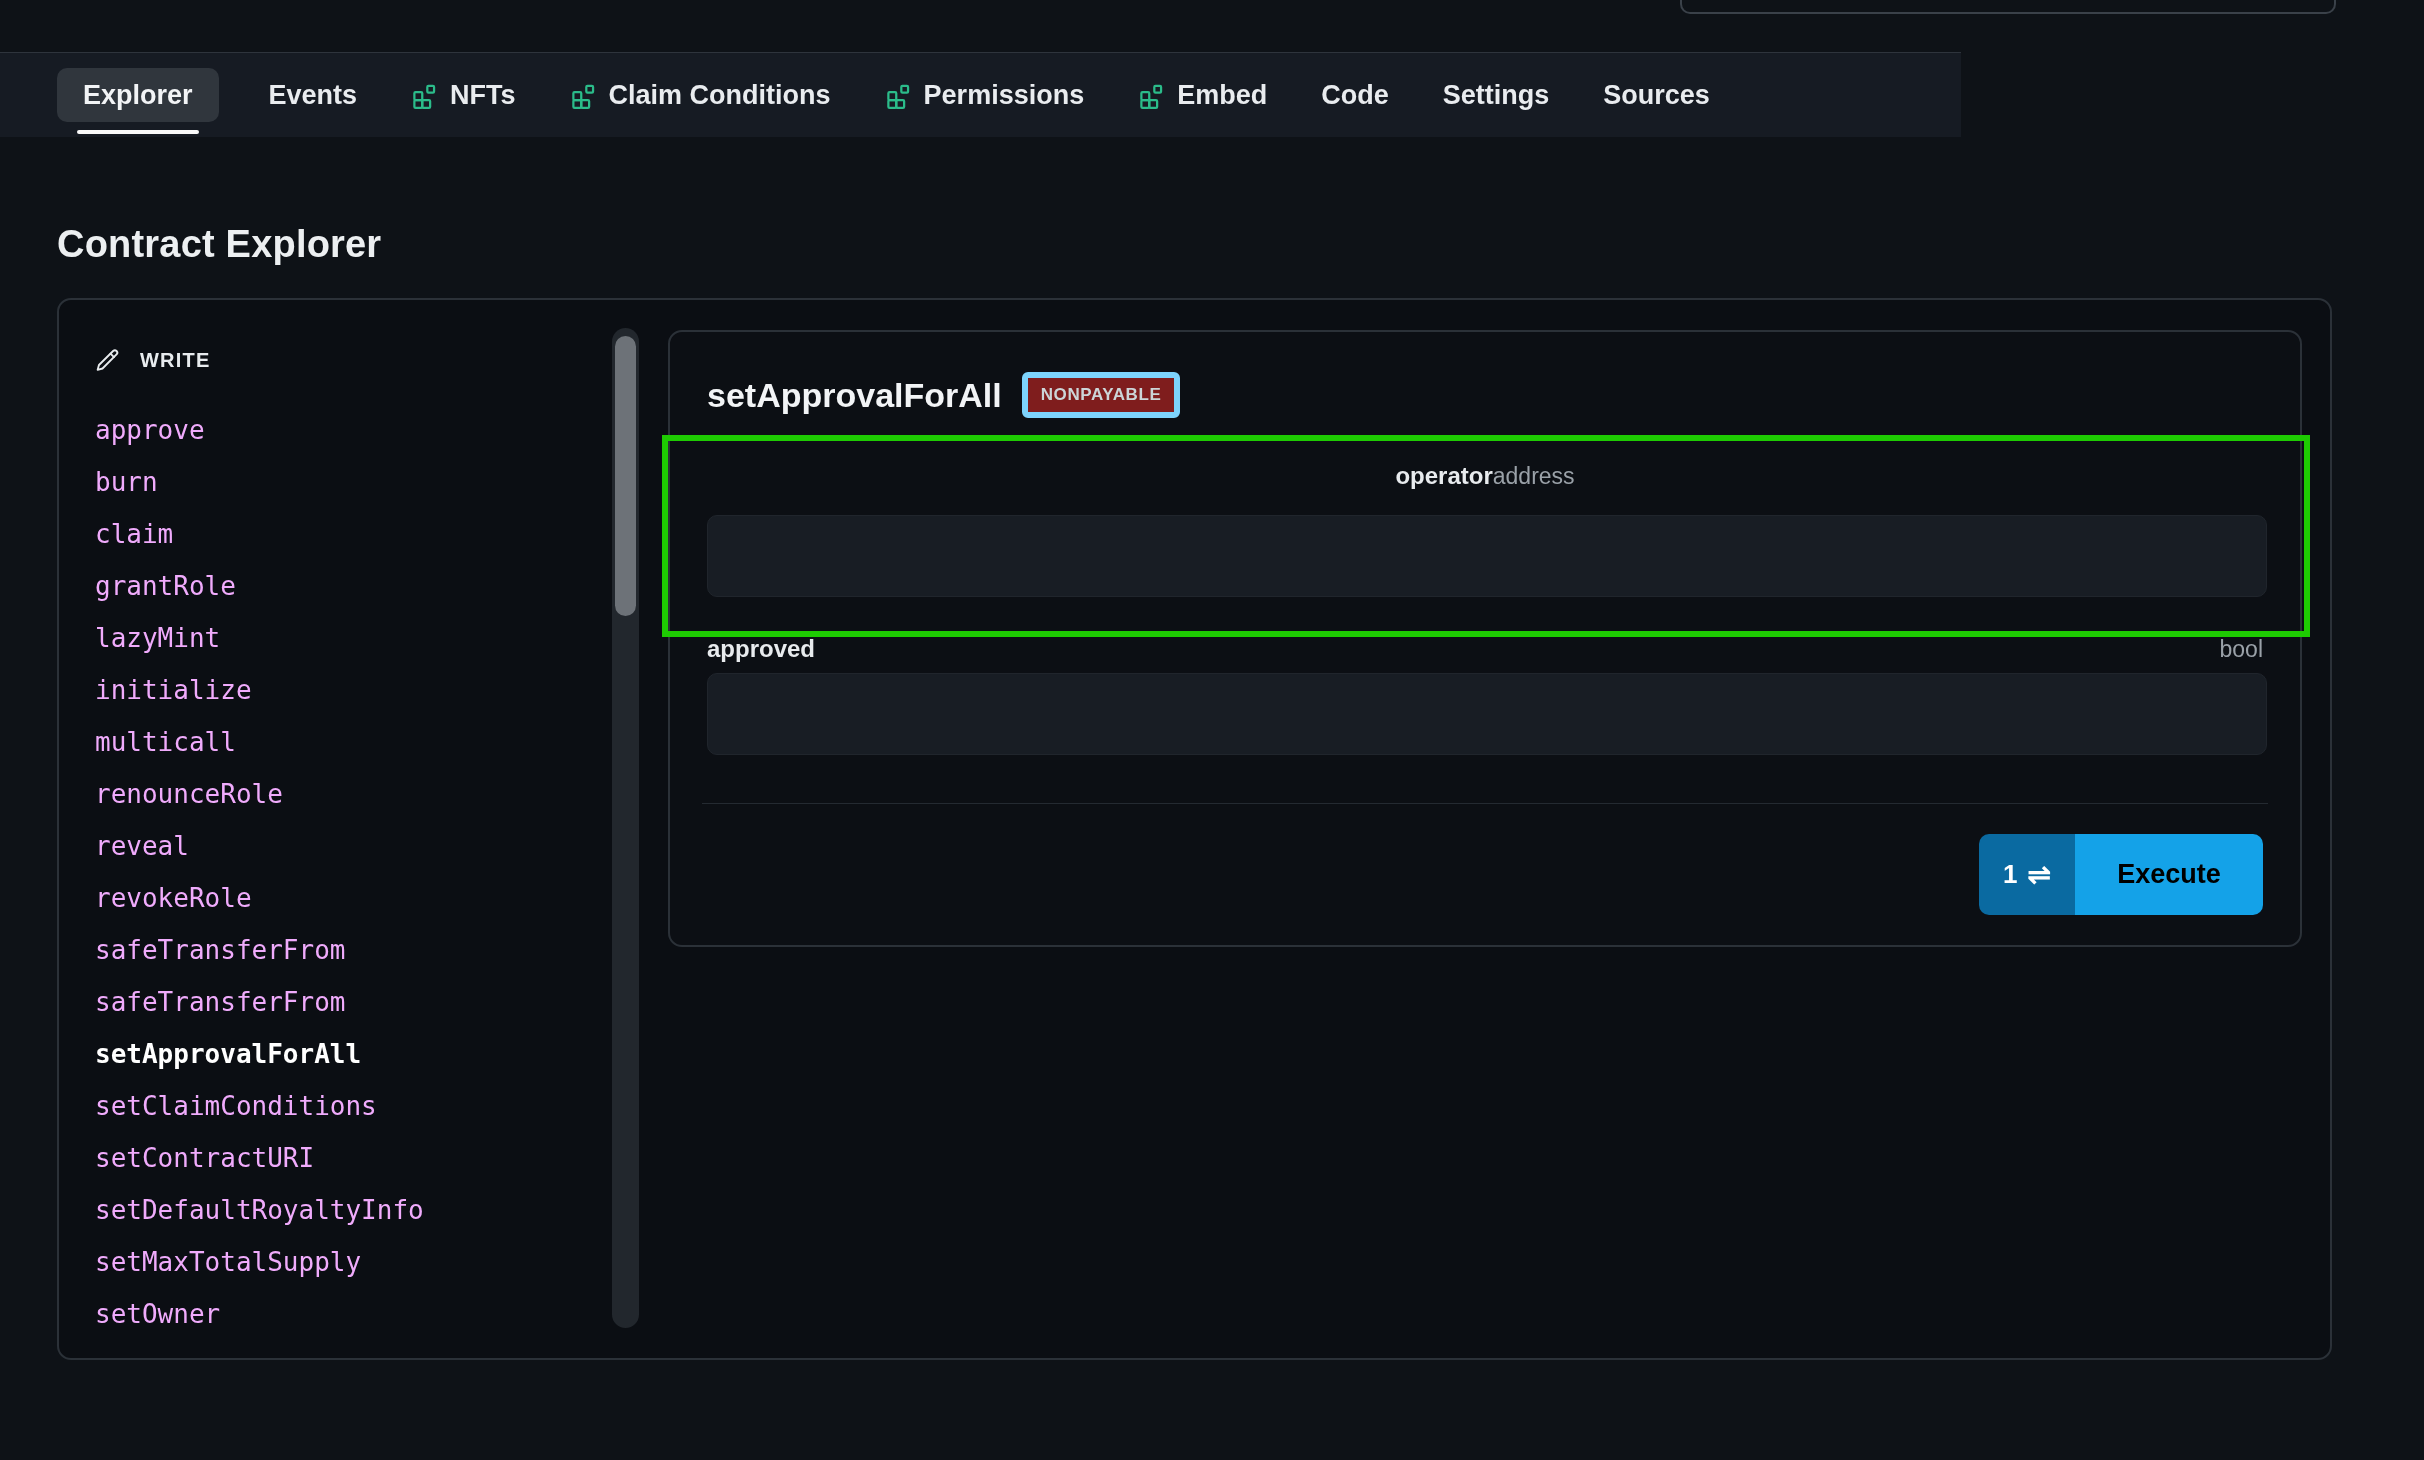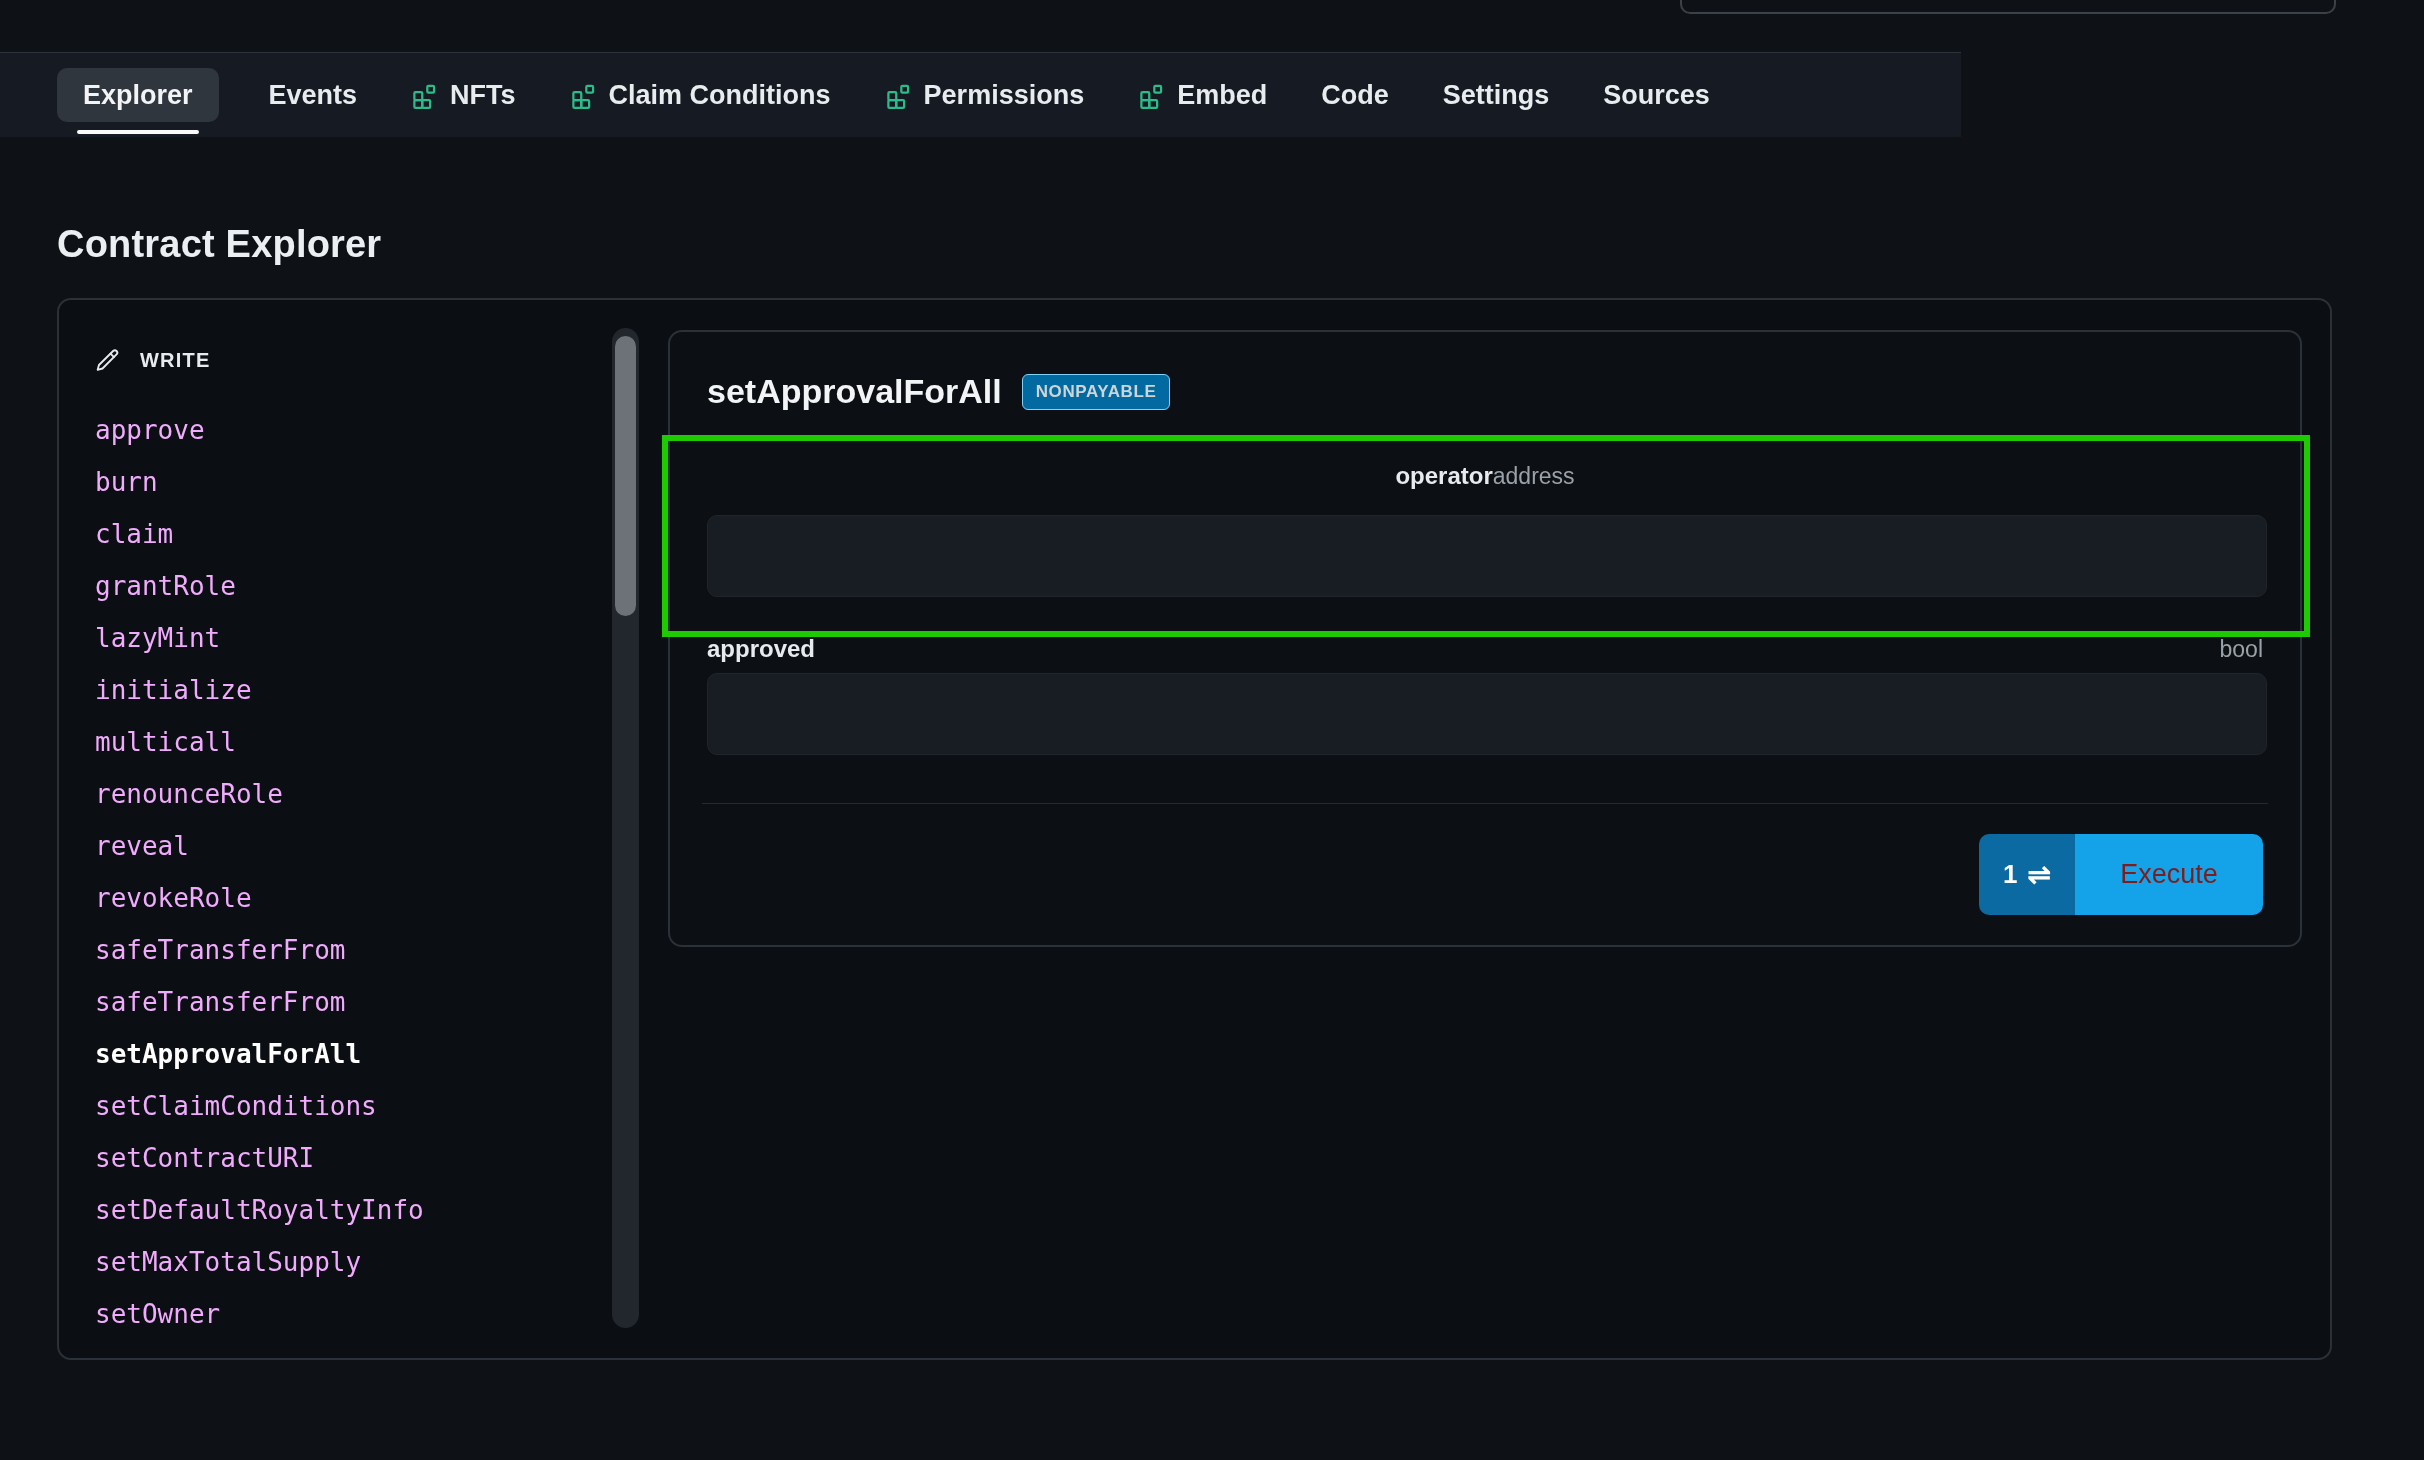--- a/index.html
+++ b/index.html
@@ -72,21 +72,21 @@
   .card{
     position:absolute;left:609px;top:30px;width:1634px;height:617px;
     background:#0c0f14;border:2px solid #2b3138;border-radius:14px;
     box-sizing:border-box;
   }
   .card-head{
     position:absolute;left:37px;top:40px;display:flex;align-items:center;gap:20px;
   }
   .fn-name{font-size:34px;font-weight:700;color:#f2f4f6;}
   .badge{
-    background:#0369a1;color:#ccd5d8;border:1px solid #7dd3fc;
+    background:#7f1d1d;color:#ccd5d8;border:6px solid #7dd3fc;
     font-size:17px;font-weight:700;letter-spacing:.6px;
     padding:7px 13px;border-radius:6px;
   }
   .annotation-box{
     position:absolute;left:-8px;top:103px;width:1648px;height:202px;
     border:6px solid #1ecb02;box-sizing:border-box;
     pointer-events:none;z-index:5;
   }
   .field-label-row{
     position:absolute;left:37px;right:37px;display:flex;
@@ -111,22 +111,22 @@
     position:absolute;right:37px;top:502px;height:81px;display:flex;
     border-radius:10px;overflow:hidden;
   }
   .sim-btn{
     border:none;cursor:pointer;background:#0a6aa1;color:#ffffff;
     font-size:26px;font-weight:600;display:flex;align-items:center;gap:10px;
     padding:0 24px;font-family:"Liberation Sans", sans-serif;
   }
   .sim-btn .swap{font-size:28px;line-height:1;}
   .exec-btn{
-    border:none;cursor:pointer;background:#14a2e8;color:#7f1d1d;
-    font-size:27px;font-weight:400;width:188px;
+    border:none;cursor:pointer;background:#14a2e8;color:#000000;
+    font-size:27px;font-weight:700;width:188px;
     font-family:"Liberation Sans", sans-serif;
   }
 </style>
 </head>
 <body>
 
 <div class="cutoff-panel"></div>
 
 <nav class="navbar">
 

